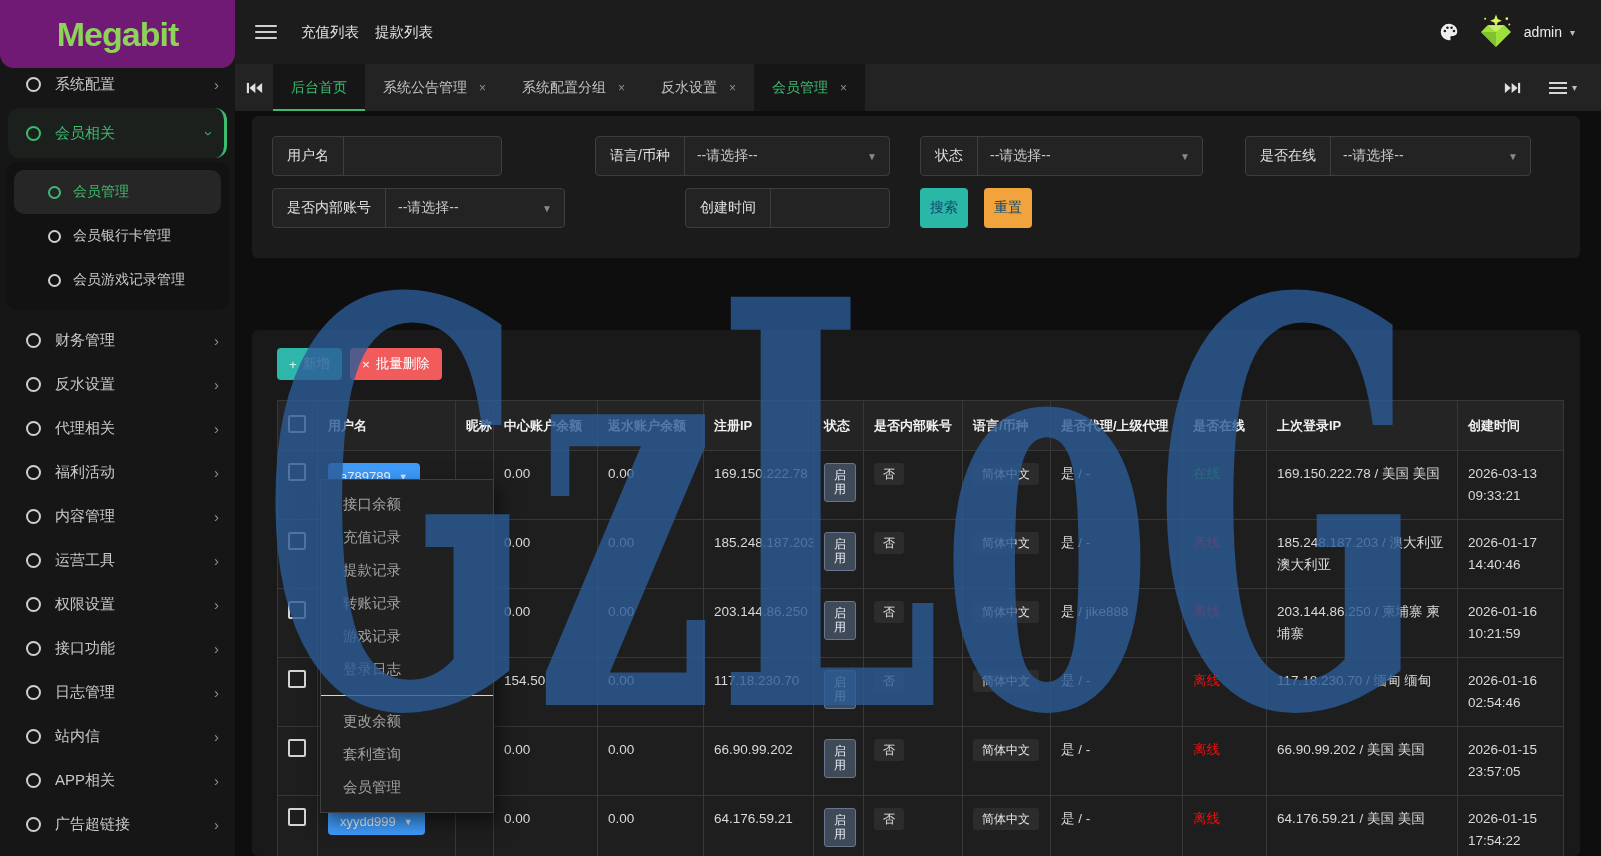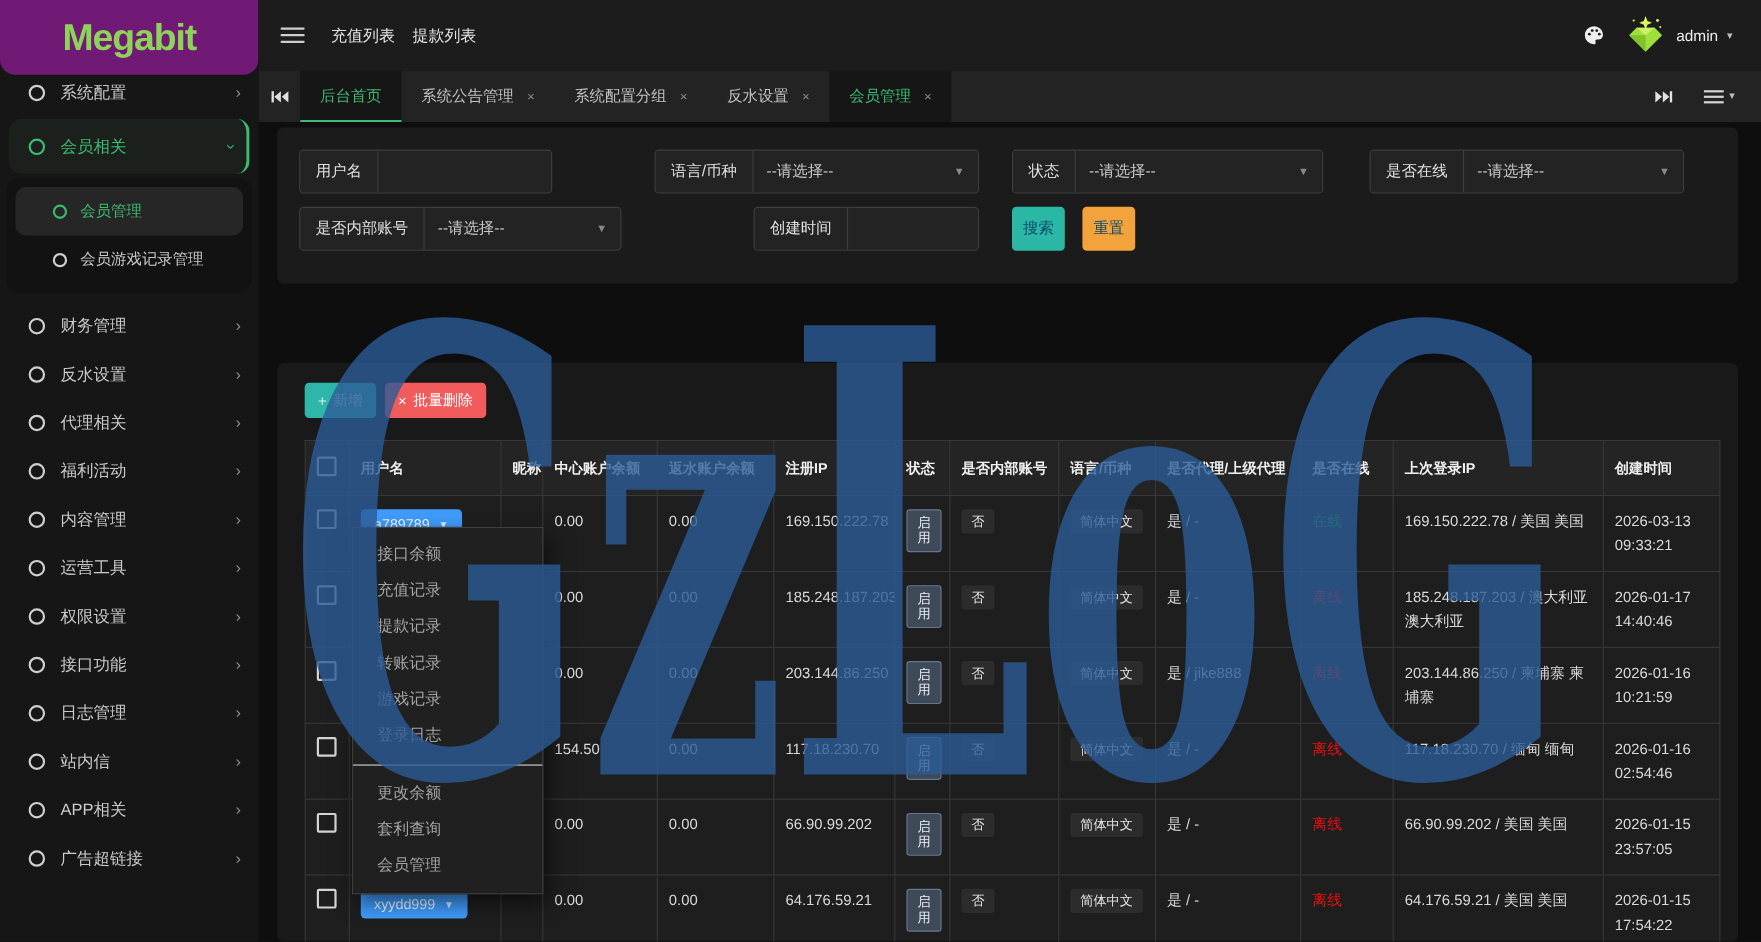--- a/index.html
+++ b/index.html
@@ -121,20 +121,24 @@
         <span>会员相关</span>
         <span class="chev">›</span>
       </div>
       <div class="subpanel">
 
           <div class="sitem active">
             <span class="ring"></span>
             <span>会员管理</span>
           </div>
 
+          <div class="sitem">
+            <span class="ring"></span>
+            <span>会员银行卡管理</span>
+          </div>
 
           <div class="sitem">
             <span class="ring"></span>
             <span>会员游戏记录管理</span>
           </div>
         </div>
       <div>
 
           <div class="mitem">
             <span class="ring"></span>

